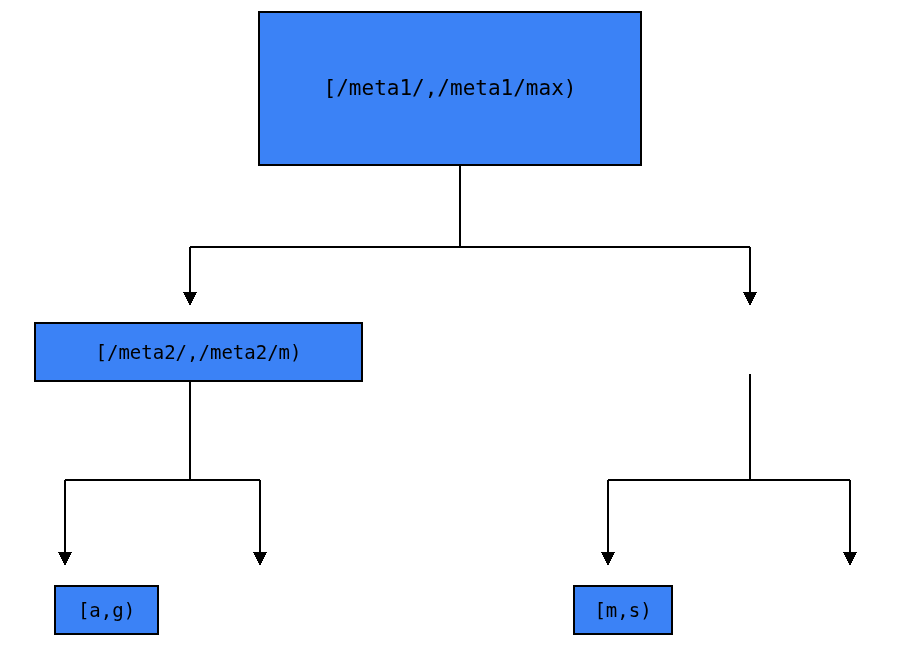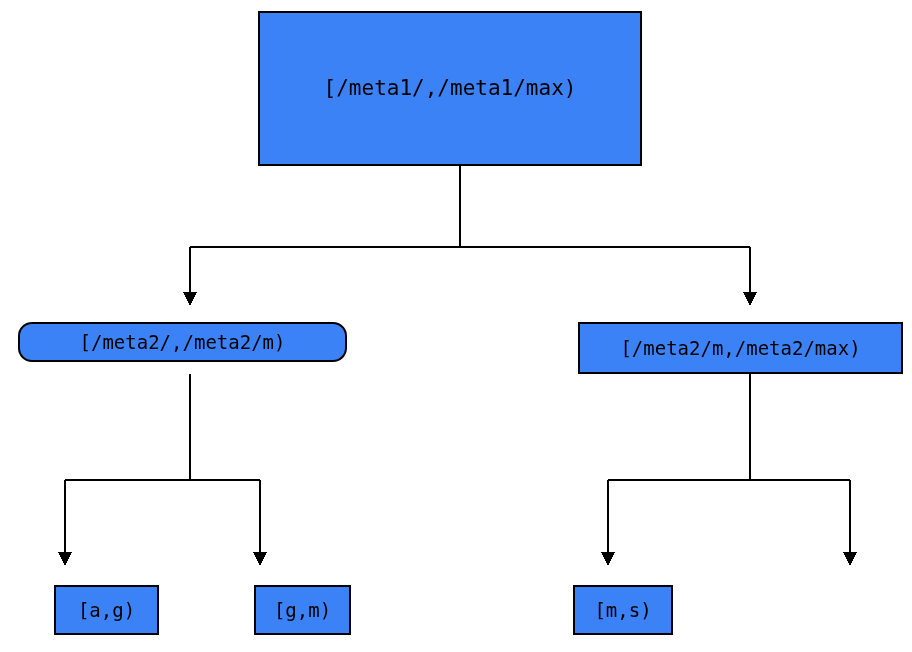--- a/index.html
+++ b/index.html
@@ -44,26 +44,25 @@
     letter-spacing: 0px;
   }
   .node-root {
     left: 258px;
     top: 11px;
     width: 384px;
     height: 155px;
     font-size: 21px;
   }
   .node-mid-left {
-    left: 18px;
+    left: 34px;
     top: 322px;
     width: 329px;
-    height: 40px;
+    height: 60px;
     font-size: 19px;
-    border-radius: 14px;
   }
   .node-mid-right {
     left: 578px;
     top: 322px;
     width: 325px;
     height: 52px;
     font-size: 19px;
   }
   .node-leaf {
     top: 585px;
@@ -115,30 +114,24 @@
   </svg>
 
   <div class="node node-root">
     <span class="node-label">[/meta1/,/meta1/max)</span>
   </div>
 
   <div class="node node-mid-left">
     <span class="node-label">[/meta2/,/meta2/m)</span>
   </div>
 
-  <div class="node node-mid-right">
-    <span class="node-label">[/meta2/m,/meta2/max)</span>
-  </div>
 
   <div class="node node-leaf leaf-0">
     <span class="node-label">[a,g)</span>
   </div>
 
-  <div class="node node-leaf leaf-1">
-    <span class="node-label">[g,m)</span>
-  </div>
 
   <div class="node node-leaf leaf-2">
     <span class="node-label">[m,s)</span>
   </div>
 
 
 </div>
 
 </body></html>

